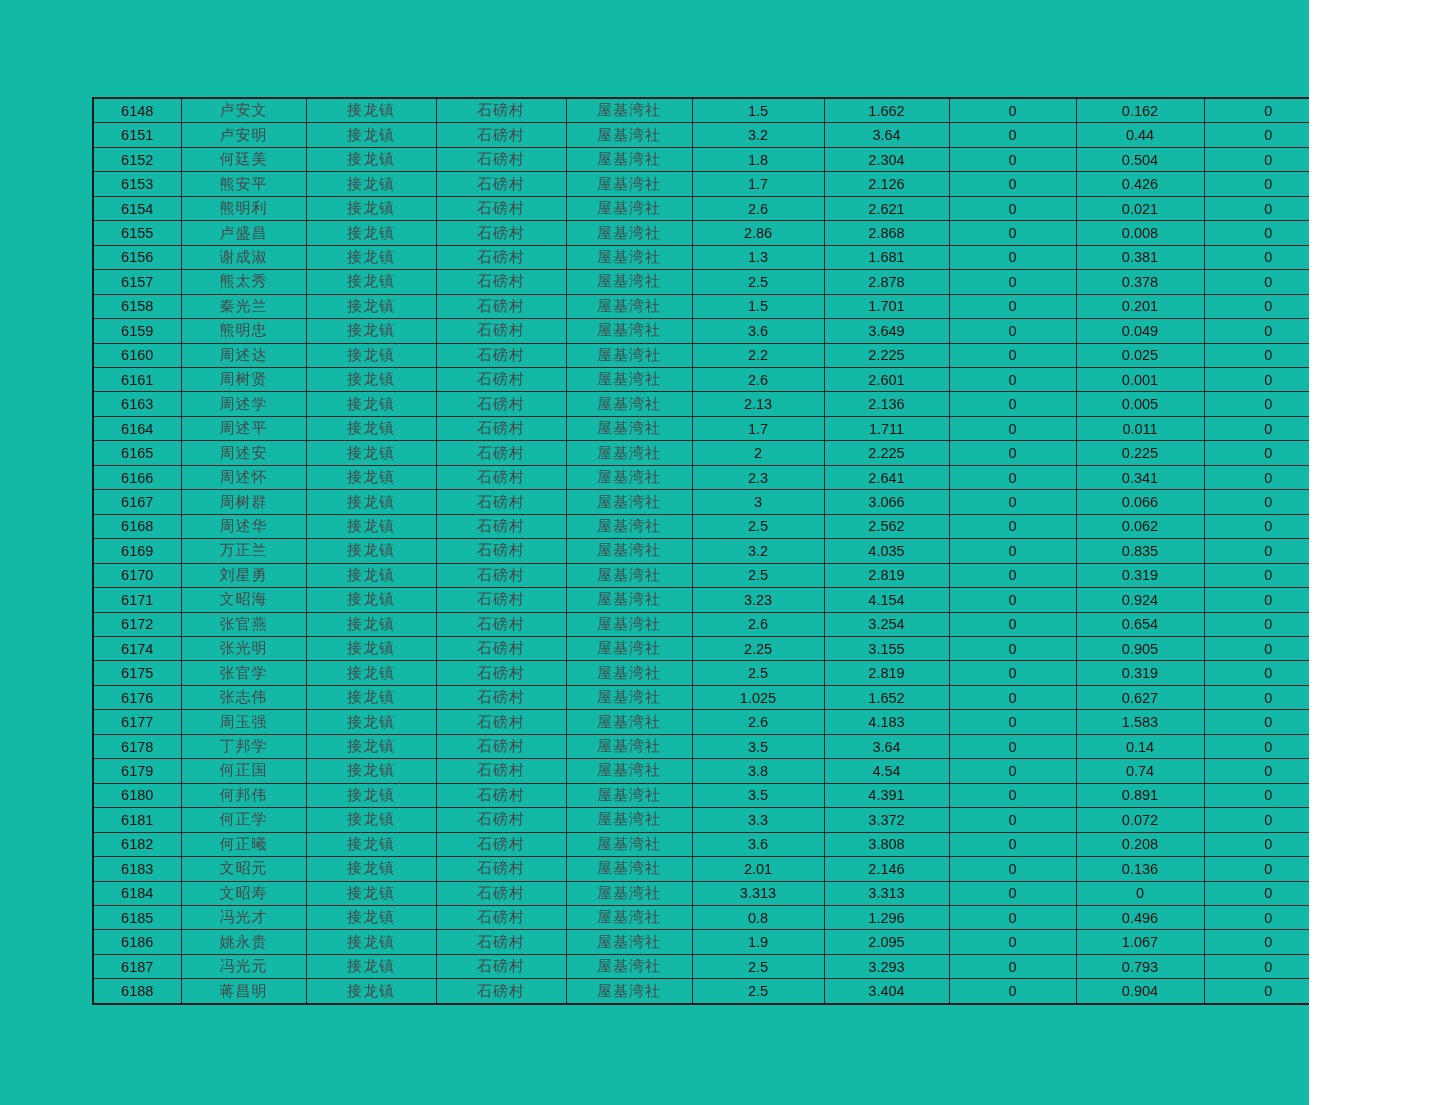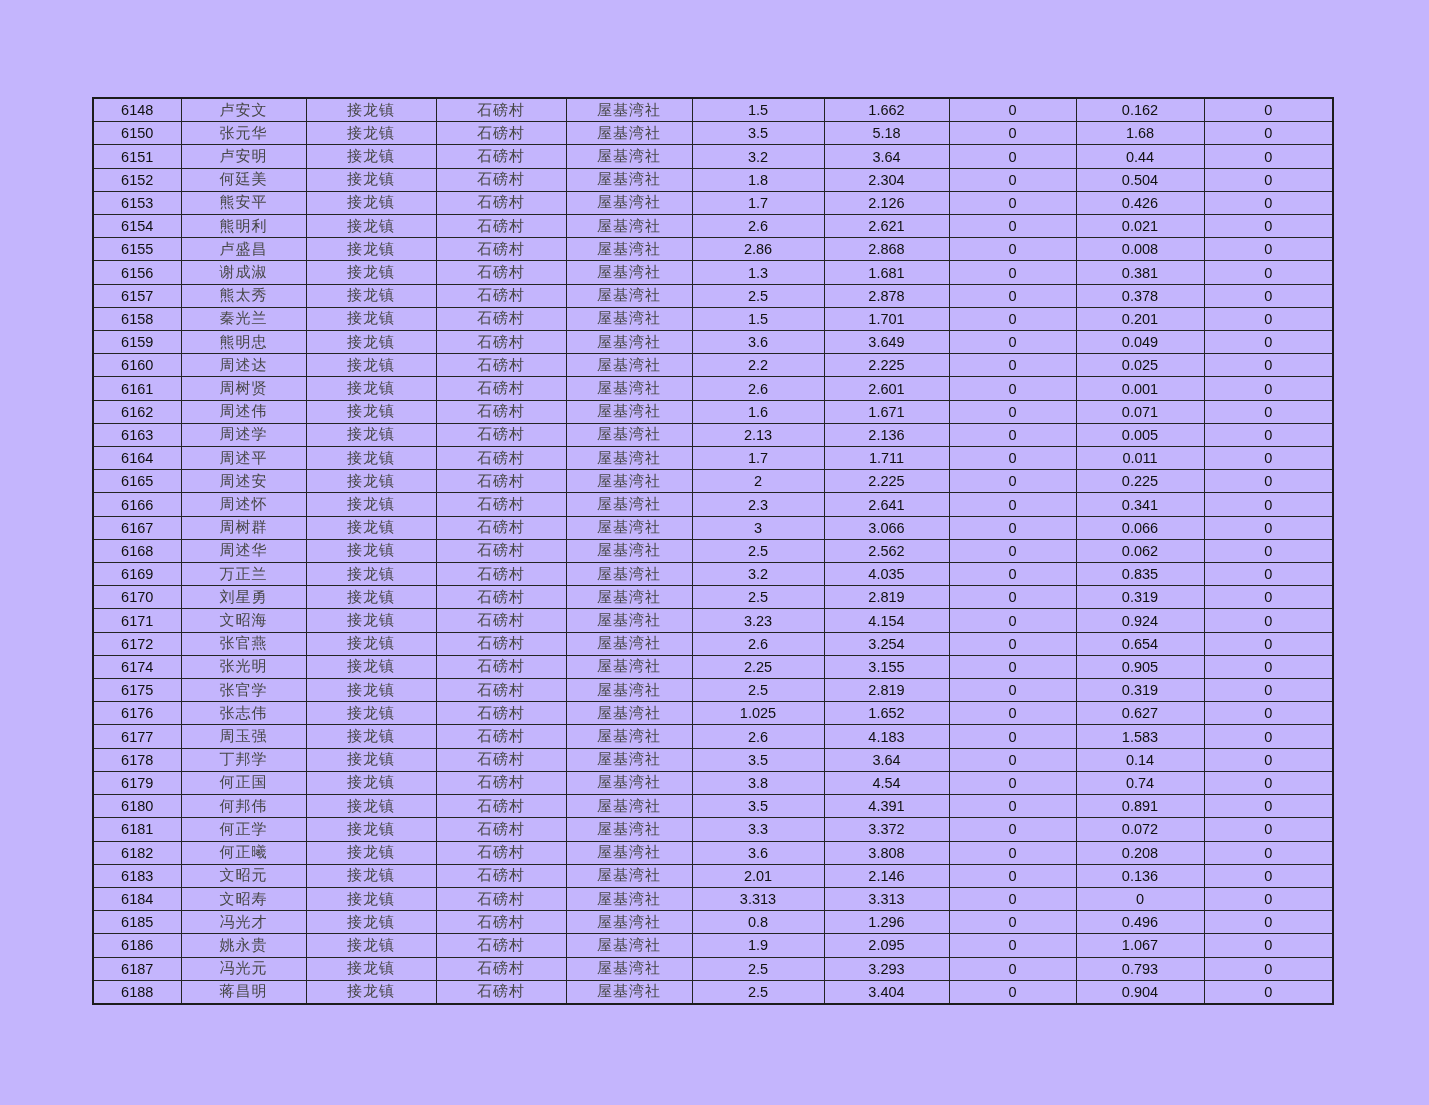--- a/index.html
+++ b/index.html
@@ -2,23 +2,23 @@
 <html><head>
 <meta charset="utf-8">
 <style>
   html, body {
     margin: 0;
     padding: 0;
     background: #ffffff;
   }
   .page {
     position: relative;
-    width: 1429px;
+    width: 1309px;
     height: 1105px;
-    background: #c4b5fd;
+    background: #14b8a6;
     overflow: hidden;
     font-family: "Liberation Sans", sans-serif;
   }
   table.data-table {
     position: absolute;
     left: 92px;
     top: 97px;
     width: 1240px;
     height: 908px;
     border-collapse: collapse;
@@ -71,32 +71,20 @@
           <td class="cjk">接龙镇</td>
           <td class="cjk">石磅村</td>
           <td class="cjk">屋基湾社</td>
           <td class="num">1.5</td>
           <td class="num">1.662</td>
           <td class="num">0</td>
           <td class="num">0.162</td>
           <td class="num">0</td>
         </tr>
         <tr>
-          <td class="num">6150</td>
-          <td class="cjk">张元华</td>
-          <td class="cjk">接龙镇</td>
-          <td class="cjk">石磅村</td>
-          <td class="cjk">屋基湾社</td>
-          <td class="num">3.5</td>
-          <td class="num">5.18</td>
-          <td class="num">0</td>
-          <td class="num">1.68</td>
-          <td class="num">0</td>
-        </tr>
-        <tr>
           <td class="num">6151</td>
           <td class="cjk">卢安明</td>
           <td class="cjk">接龙镇</td>
           <td class="cjk">石磅村</td>
           <td class="cjk">屋基湾社</td>
           <td class="num">3.2</td>
           <td class="num">3.64</td>
           <td class="num">0</td>
           <td class="num">0.44</td>
           <td class="num">0</td>
@@ -212,32 +200,20 @@
         <tr>
           <td class="num">6161</td>
           <td class="cjk">周树贤</td>
           <td class="cjk">接龙镇</td>
           <td class="cjk">石磅村</td>
           <td class="cjk">屋基湾社</td>
           <td class="num">2.6</td>
           <td class="num">2.601</td>
           <td class="num">0</td>
           <td class="num">0.001</td>
-          <td class="num">0</td>
-        </tr>
-        <tr>
-          <td class="num">6162</td>
-          <td class="cjk">周述伟</td>
-          <td class="cjk">接龙镇</td>
-          <td class="cjk">石磅村</td>
-          <td class="cjk">屋基湾社</td>
-          <td class="num">1.6</td>
-          <td class="num">1.671</td>
-          <td class="num">0</td>
-          <td class="num">0.071</td>
           <td class="num">0</td>
         </tr>
         <tr>
           <td class="num">6163</td>
           <td class="cjk">周述学</td>
           <td class="cjk">接龙镇</td>
           <td class="cjk">石磅村</td>
           <td class="cjk">屋基湾社</td>
           <td class="num">2.13</td>
           <td class="num">2.136</td>

